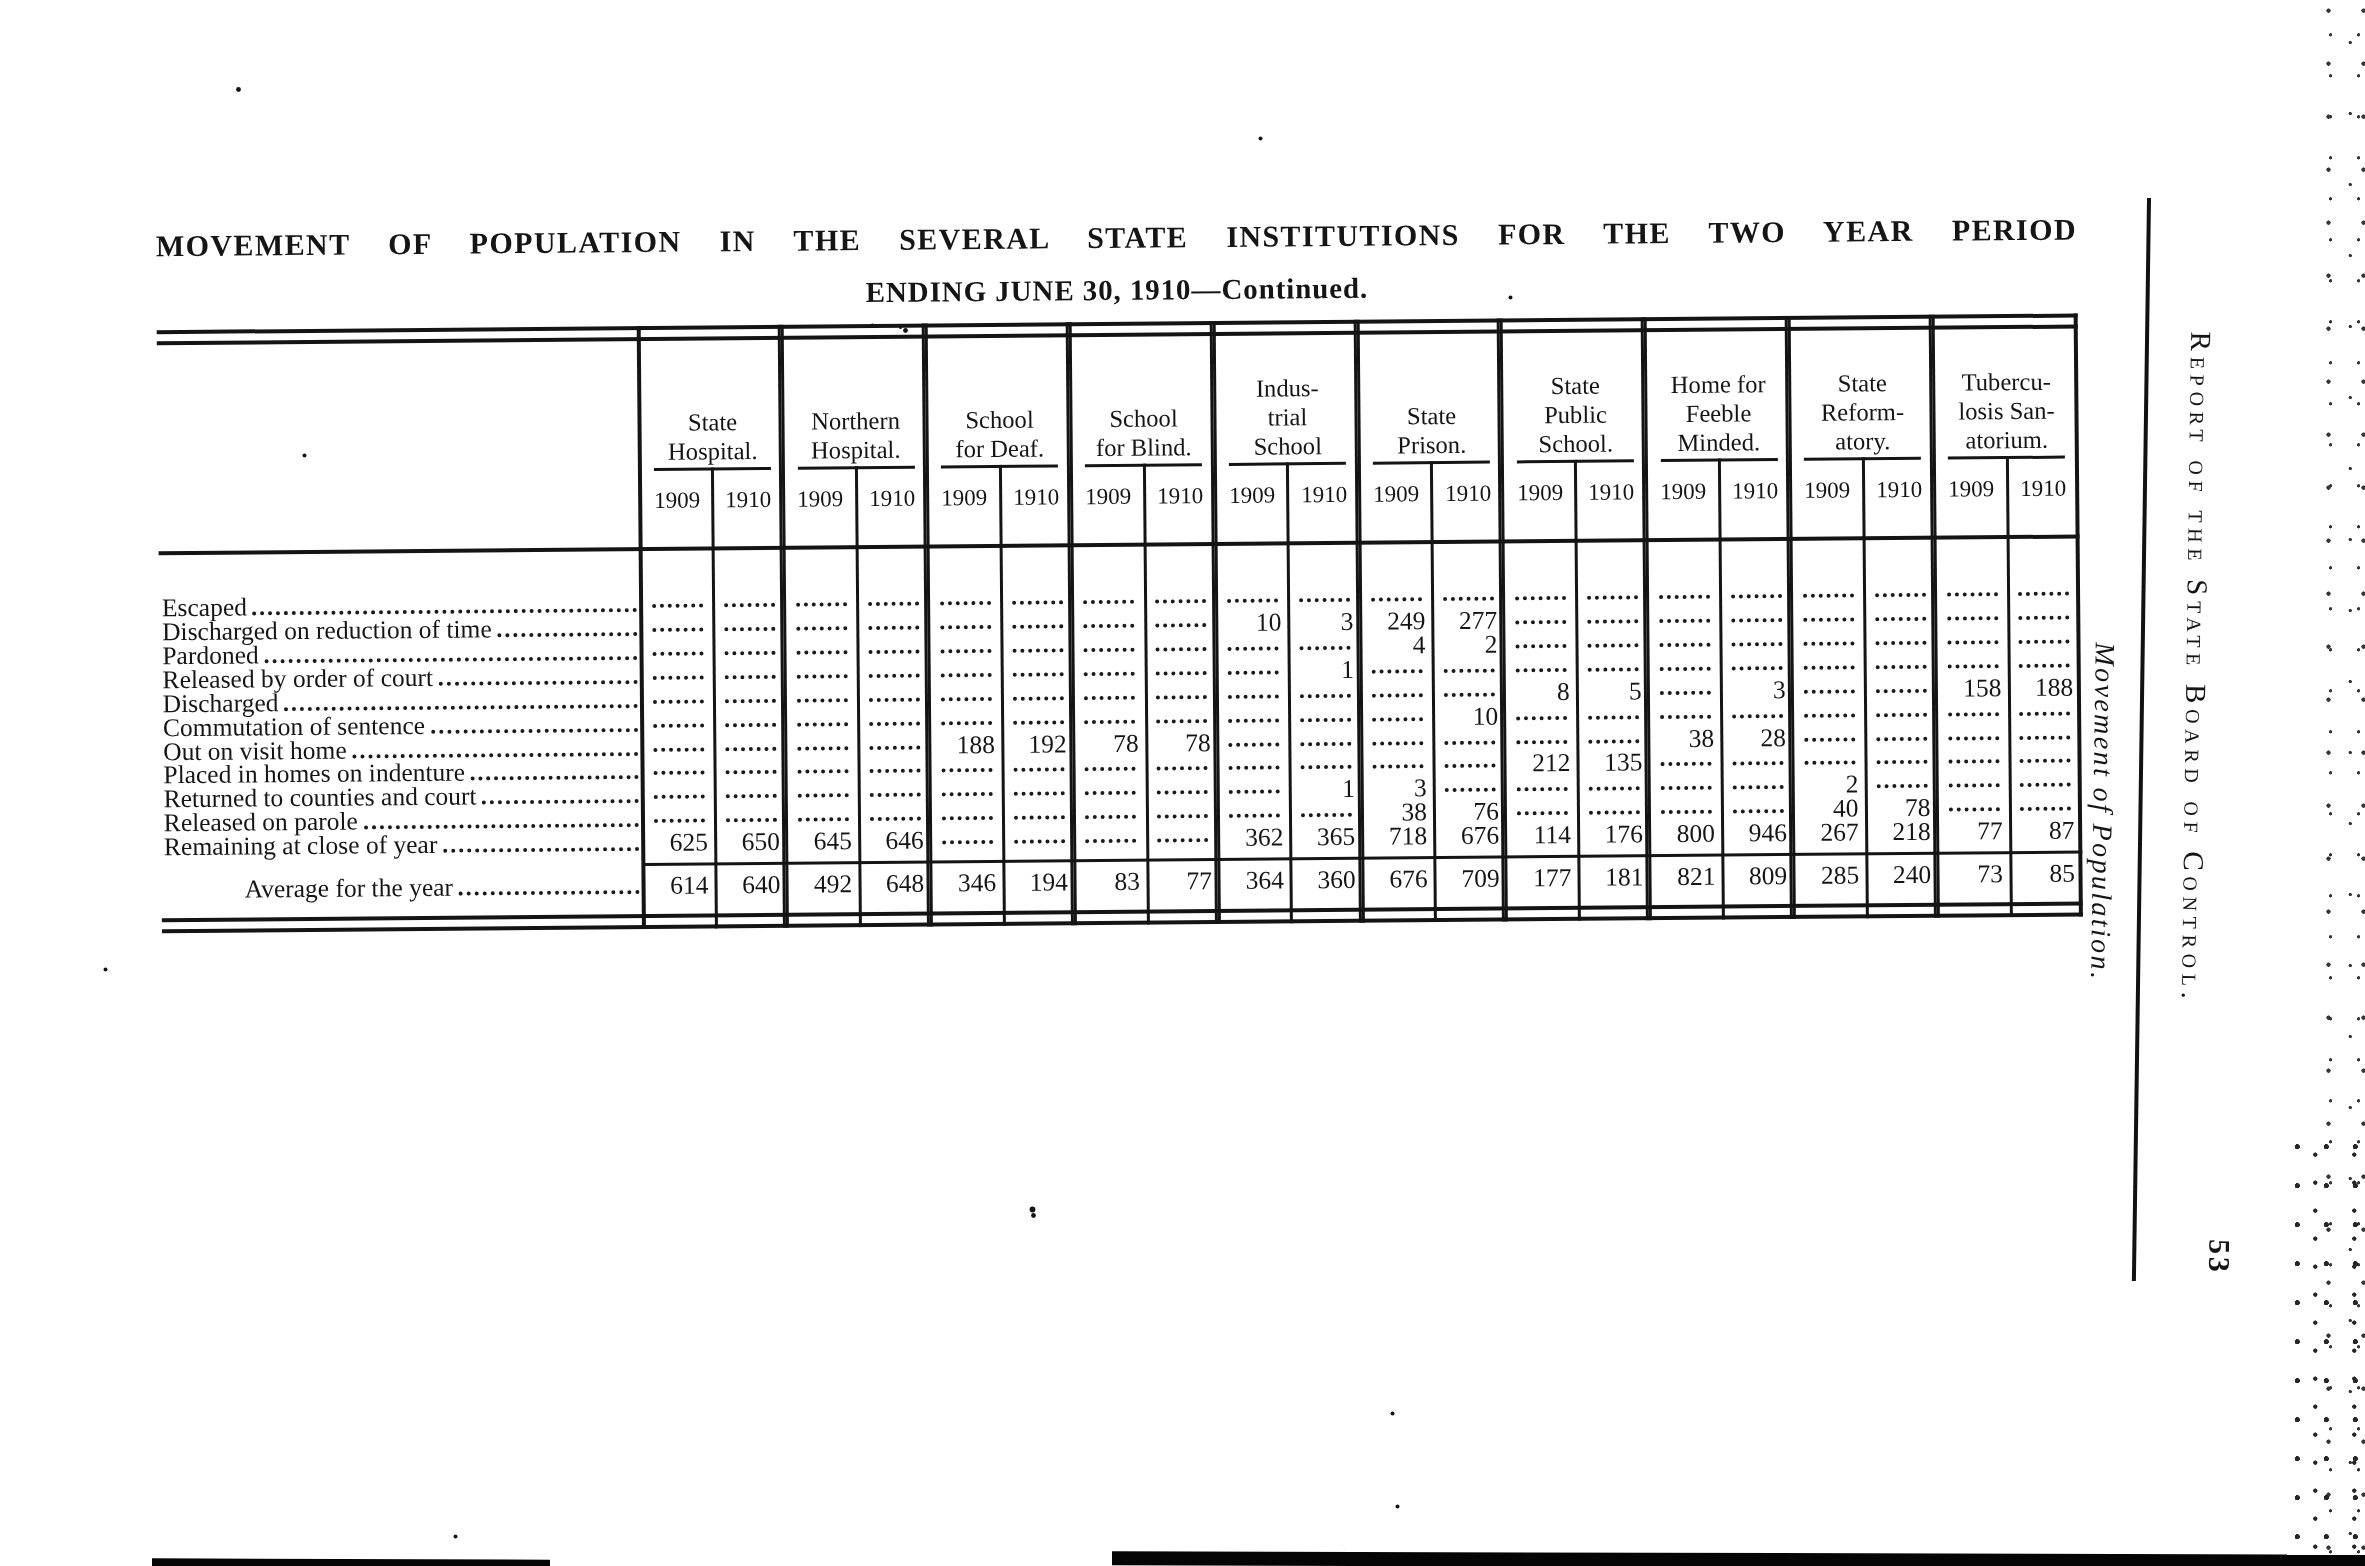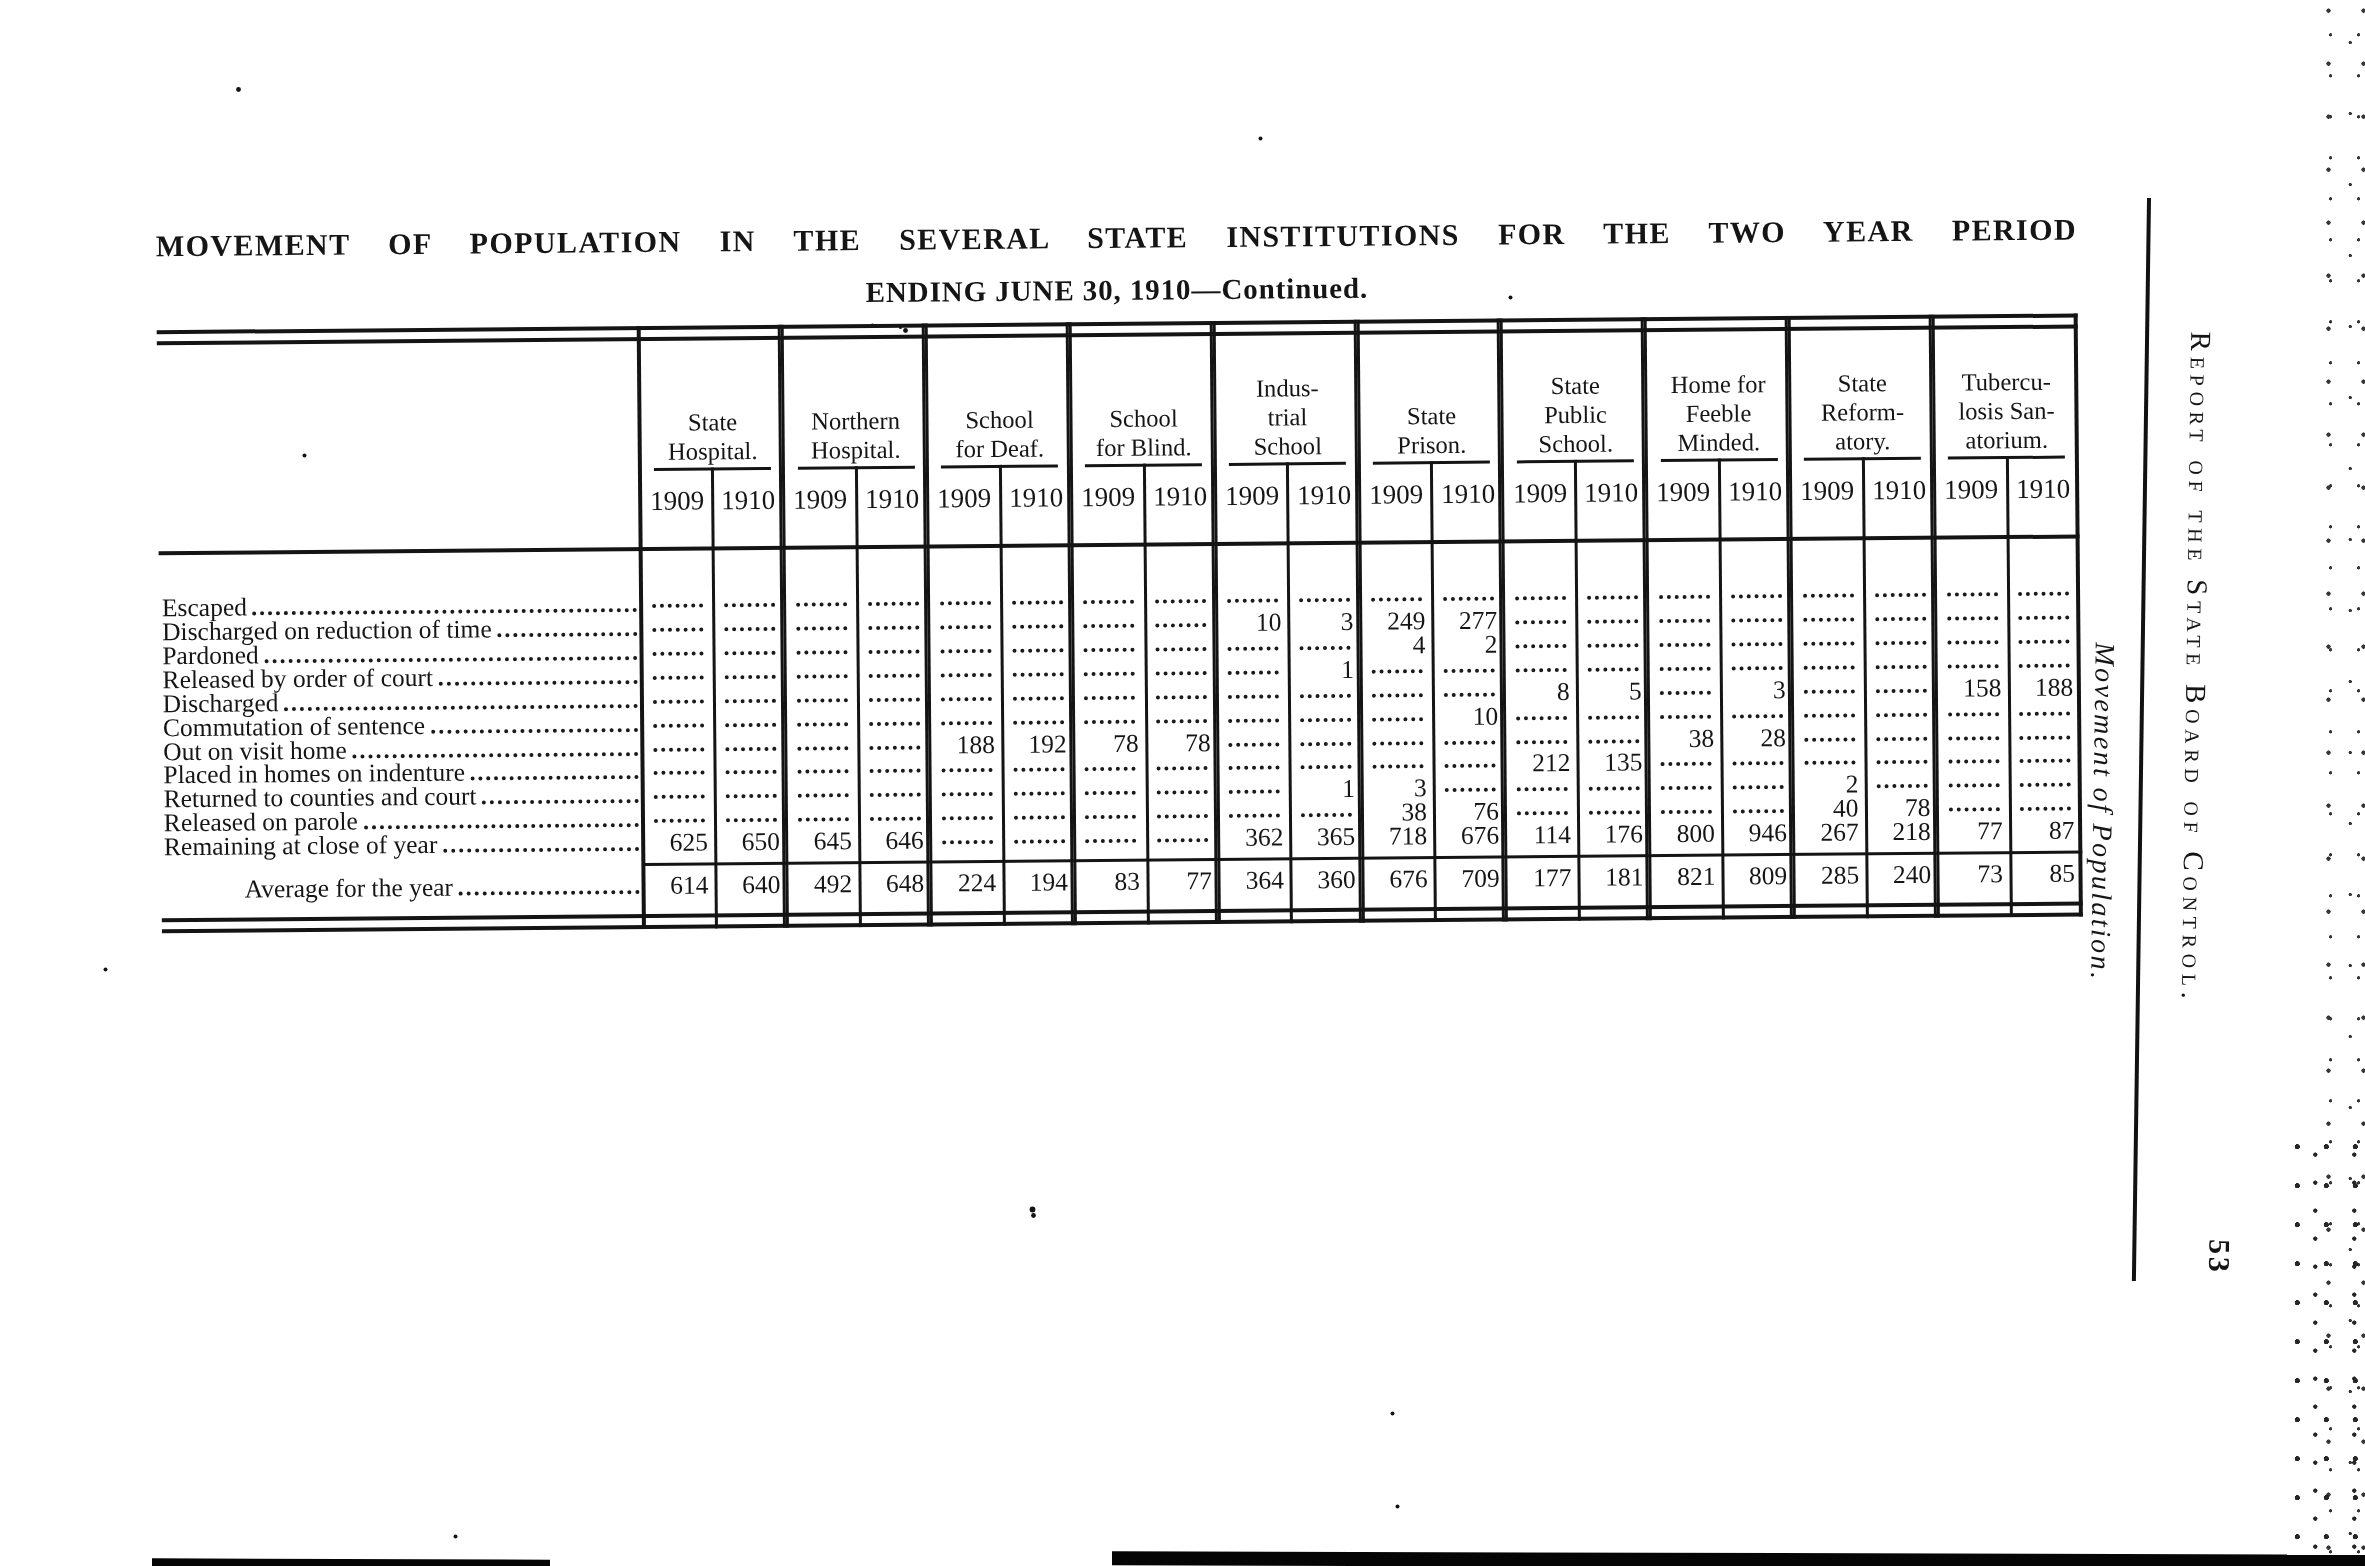--- a/index.html
+++ b/index.html
@@ -14,21 +14,21 @@
           letter-spacing:1.4px;word-spacing:12.3px;text-align:justify;text-align-last:justify;
           font-weight:bold;white-space:normal;}
   .title2{position:absolute;left:0;top:53px;width:1921px;font-size:29px;line-height:29px;
           text-align:center;letter-spacing:0.9px;font-weight:bold;}
   .tbl{position:absolute;left:0;top:99px;width:1921px;height:606px;}
   .tbl .abs{position:absolute;}
   .rule{background:#141414;}
   .rule-double{border-top:4.3px solid #141414;border-bottom:4.3px solid #141414;height:6.6px;background:transparent;}
   .gname{display:flex;flex-direction:column;justify-content:flex-end;align-items:center;
          font-size:24.6px;line-height:29px;text-align:center;}
-  .ycell{font-size:27px;text-align:center;line-height:26.5px;}
+  .ycell{font-size:23px;text-align:center;line-height:26.5px;}
   .drow{position:absolute;left:0;display:flex;width:1921px;height:24px;}
   .dlbl{width:483px;display:flex;align-items:flex-end;font-size:25.5px;line-height:24px;
         padding-left:2.8px;box-sizing:border-box;white-space:nowrap;}
   .leader{flex:1 1 auto;border-bottom:4.3px dotted #1a1a1a;margin:0 4.7px 4.3px 5.7px;height:0;}
   .dcell{width:72px;box-sizing:border-box;display:flex;align-items:flex-end;justify-content:flex-end;
          font-size:25.5px;line-height:24px;}
   .dcell .num{padding-right:7.6px;}
   .dcell .dots{flex:0 0 51px;border-bottom:4.3px dotted #1a1a1a;height:0;margin:0 auto 7.6px auto;}
   .vline{position:absolute;background:#141414;}
   .vdouble{position:absolute;border-left:3.8px solid #141414;border-right:3.8px solid #141414;width:3.8px;background:transparent;box-sizing:border-box;}
@@ -905,21 +905,21 @@
           <div class="dcell">
             <span class="num">640</span>
           </div>
           <div class="dcell">
             <span class="num">492</span>
           </div>
           <div class="dcell">
             <span class="num">648</span>
           </div>
           <div class="dcell">
-            <span class="num">224</span>
+            <span class="num">346</span>
           </div>
           <div class="dcell">
             <span class="num">194</span>
           </div>
           <div class="dcell">
             <span class="num">83</span>
           </div>
           <div class="dcell">
             <span class="num">77</span>
           </div>

